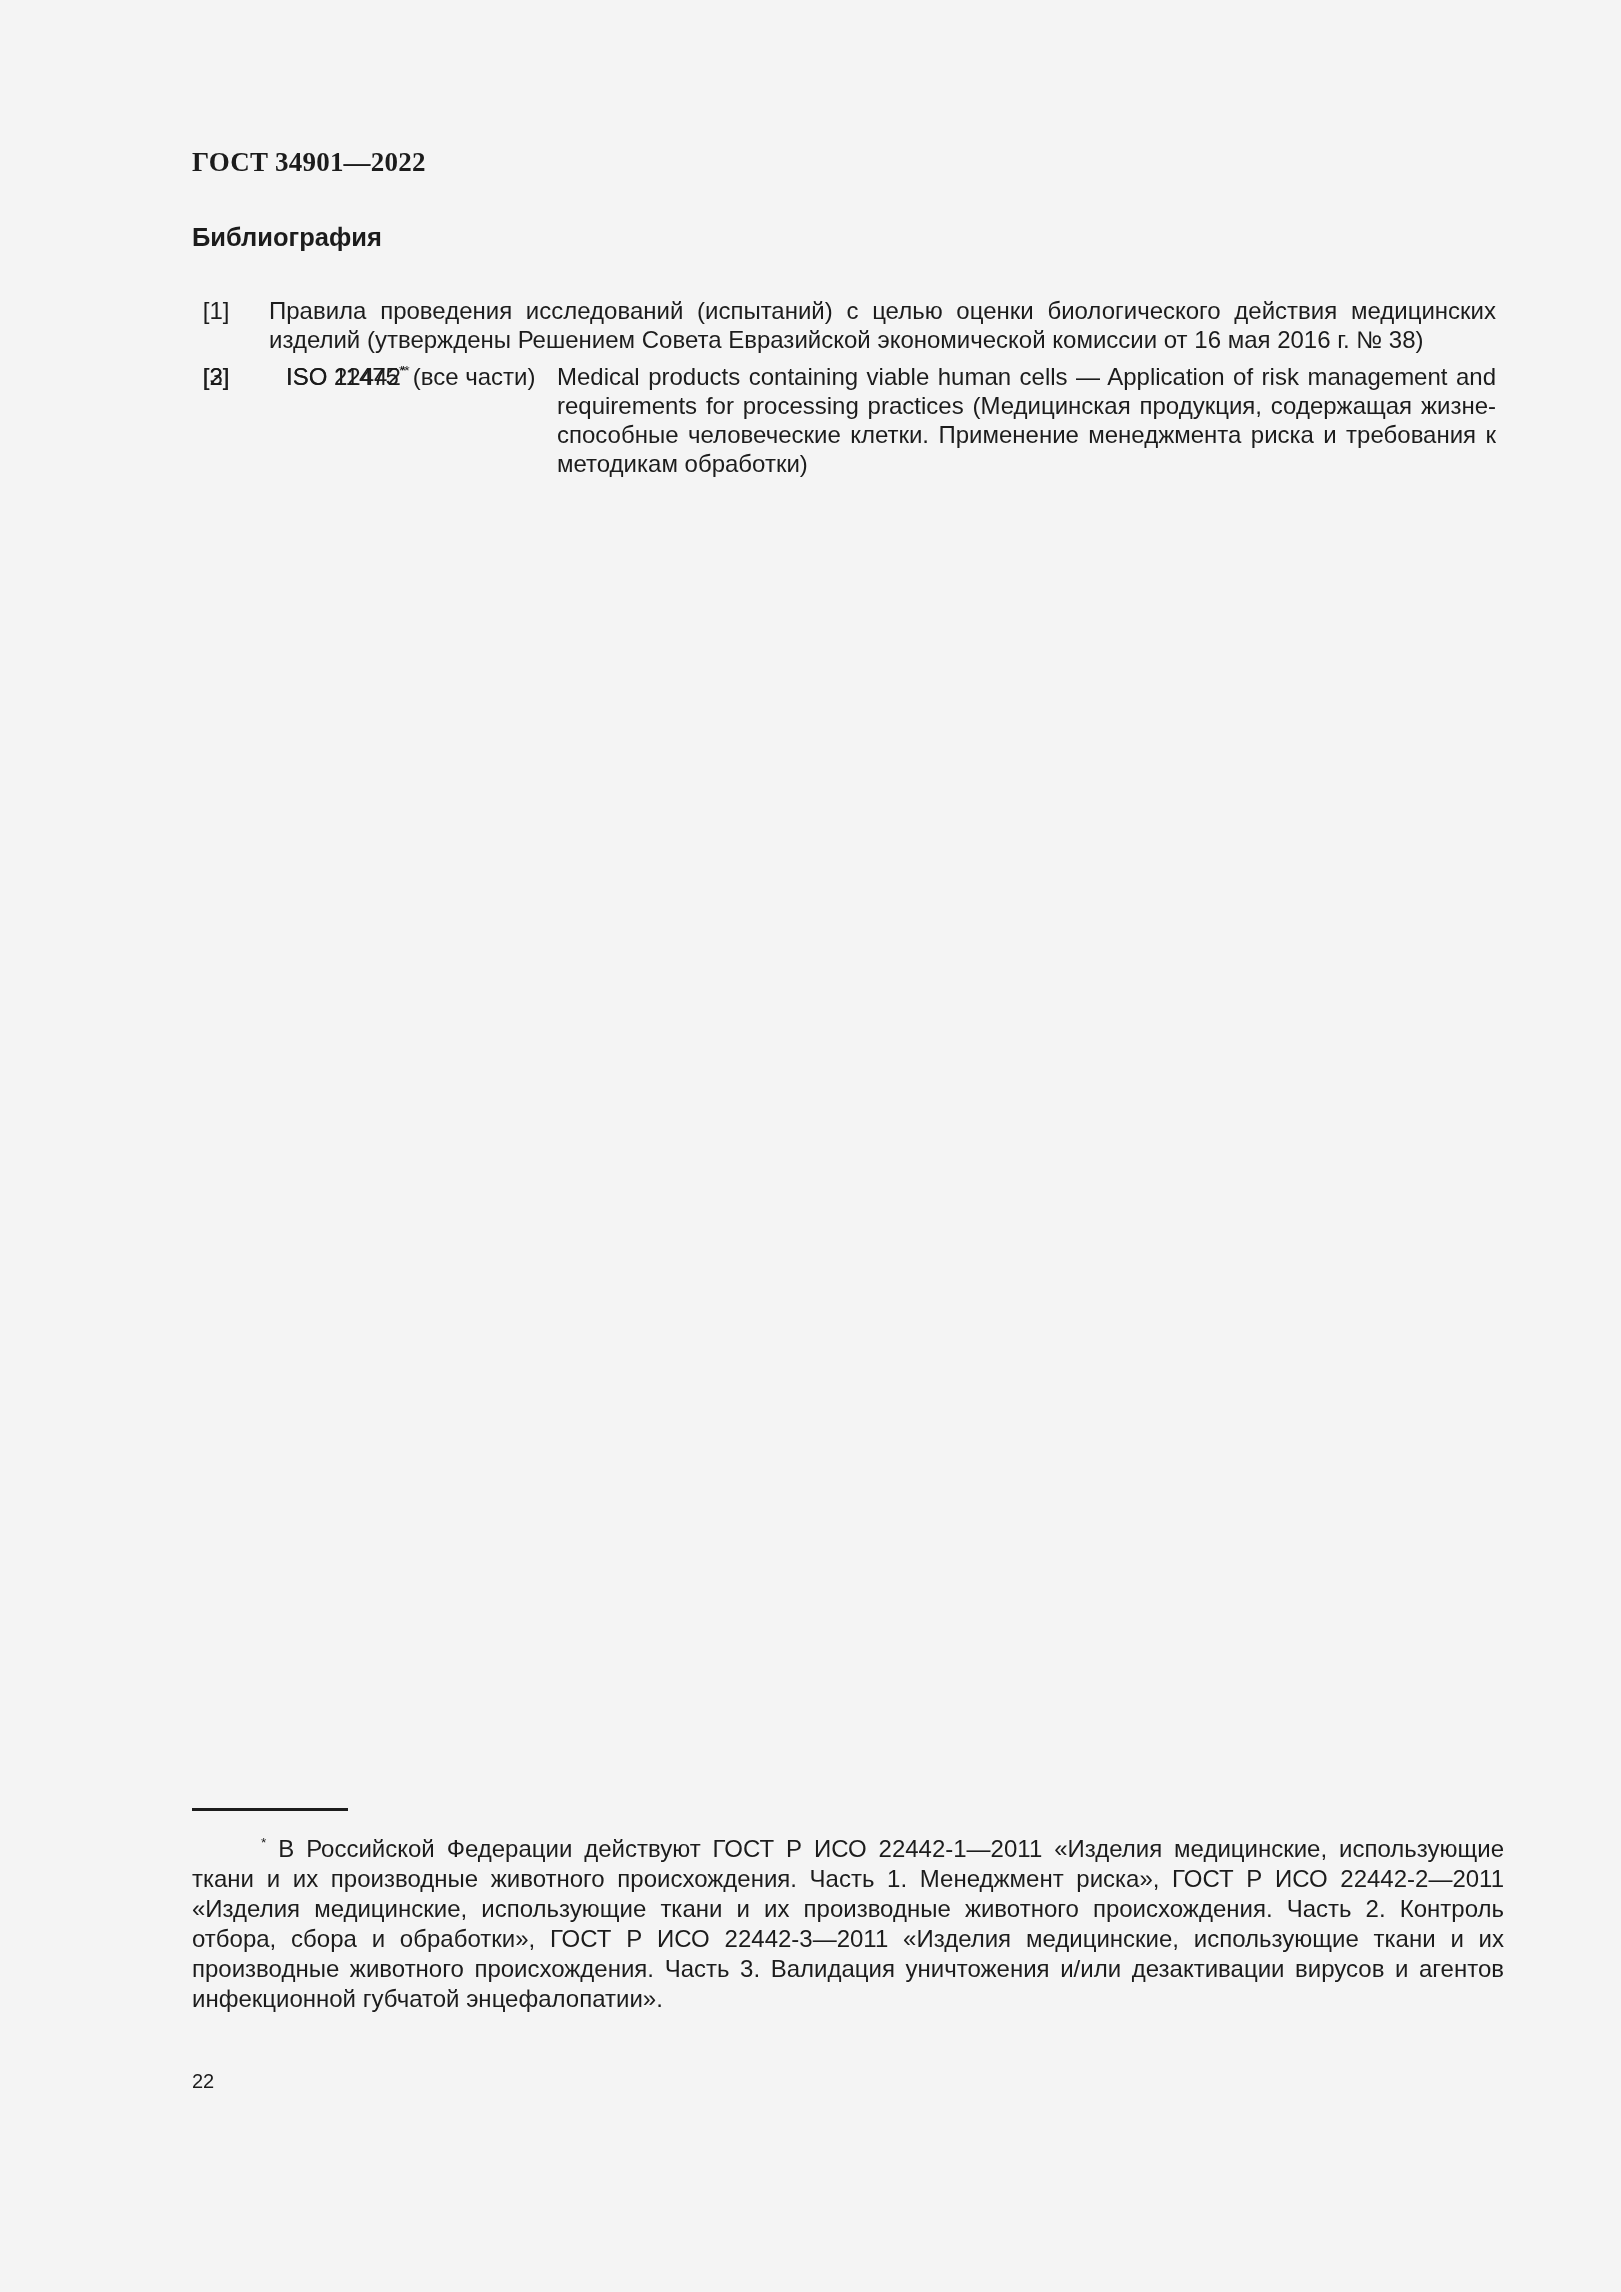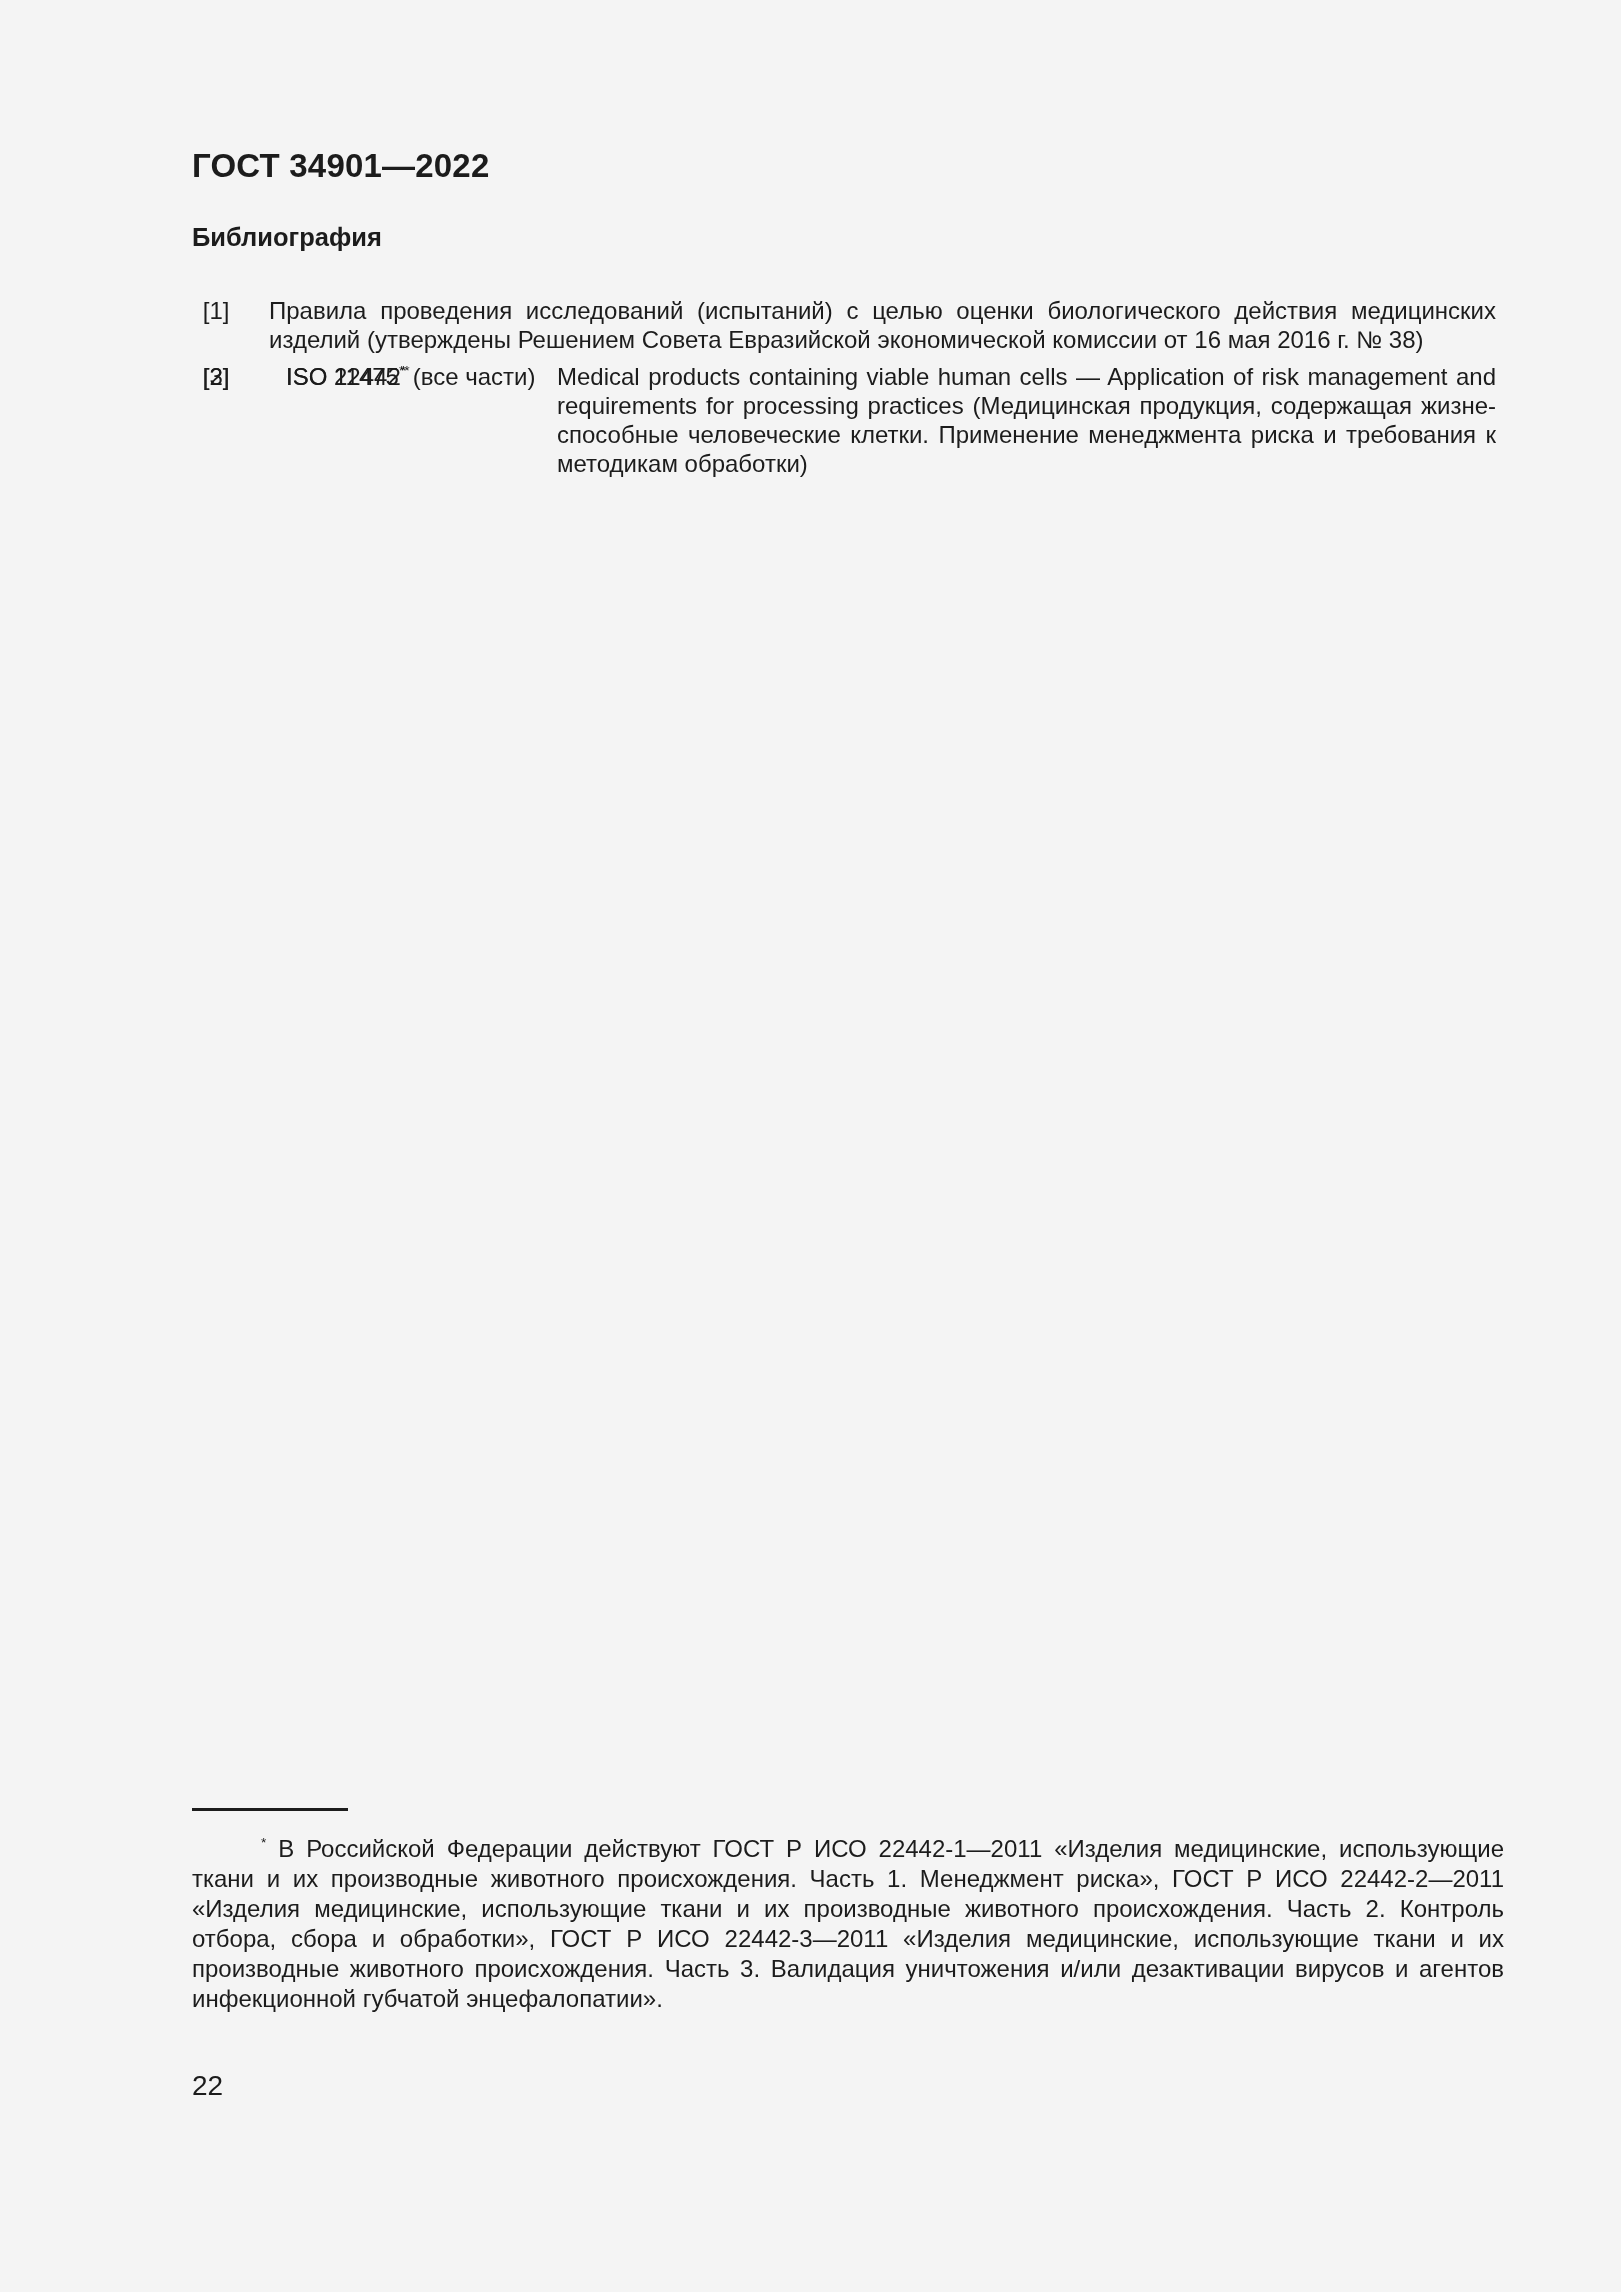--- a/index.html
+++ b/index.html
@@ -12,23 +12,24 @@
     height: 2293px;
     position: relative;
     overflow: hidden;
     font-family: "Liberation Sans", "DejaVu Sans", sans-serif;
     color: #1c1c1c;
   }
   .doc-header {
     position: absolute;
     left: 192px;
     top: 147px;
-    font-size: 33px;
+    font-size: 27px;
     font-weight: bold;
     letter-spacing: 0.2px;
+    font-family: Liberation Serif, serif;
   }
   .section-title {
     position: absolute;
     left: 192px;
     width: 1313px;
     top: 223px;
     text-align: left;
     font-size: 25.5px;
     font-weight: bold;
   }
@@ -90,21 +91,21 @@
   .fn {
     text-indent: 69px;
     text-align: justify;
     text-align-last: left;
     margin: 0 0 3.9px 0;
   }
   .page-num {
     position: absolute;
     left: 192px;
     top: 2070px;
-    font-size: 28px;
+    font-size: 20px;
   }
 </style>
 </head>
 <body>
 
 <div class="doc-header">ГОСТ 34901—2022</div>
 
 <div class="section-title">Библиография</div>
 
 <div class="bib">

